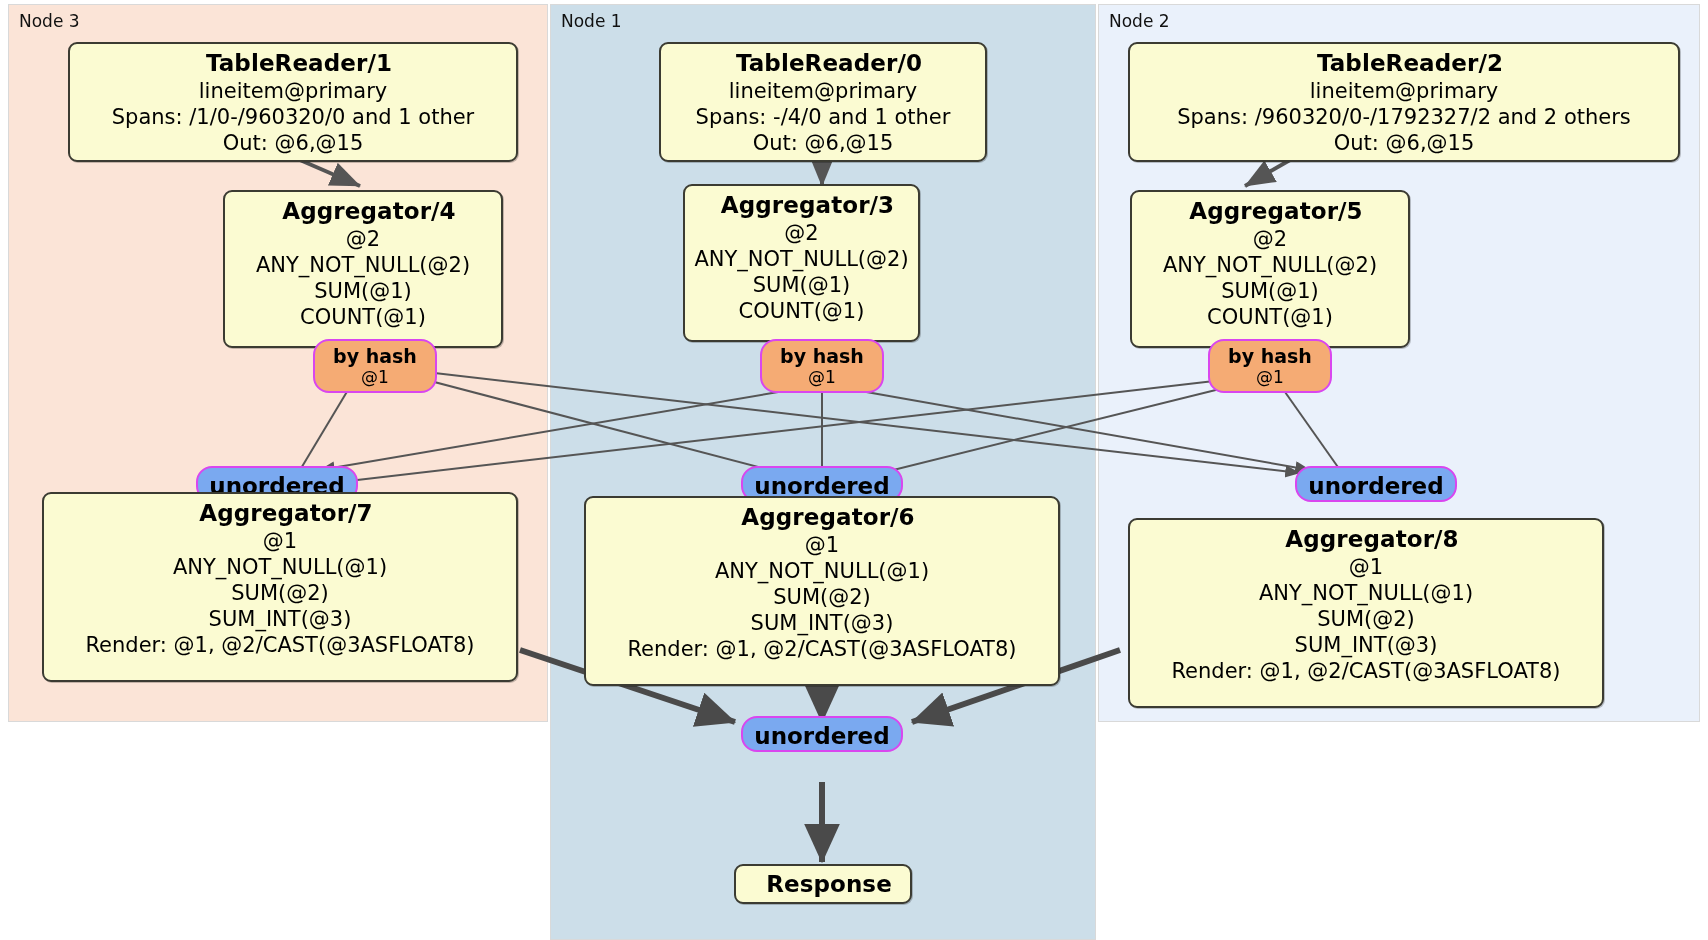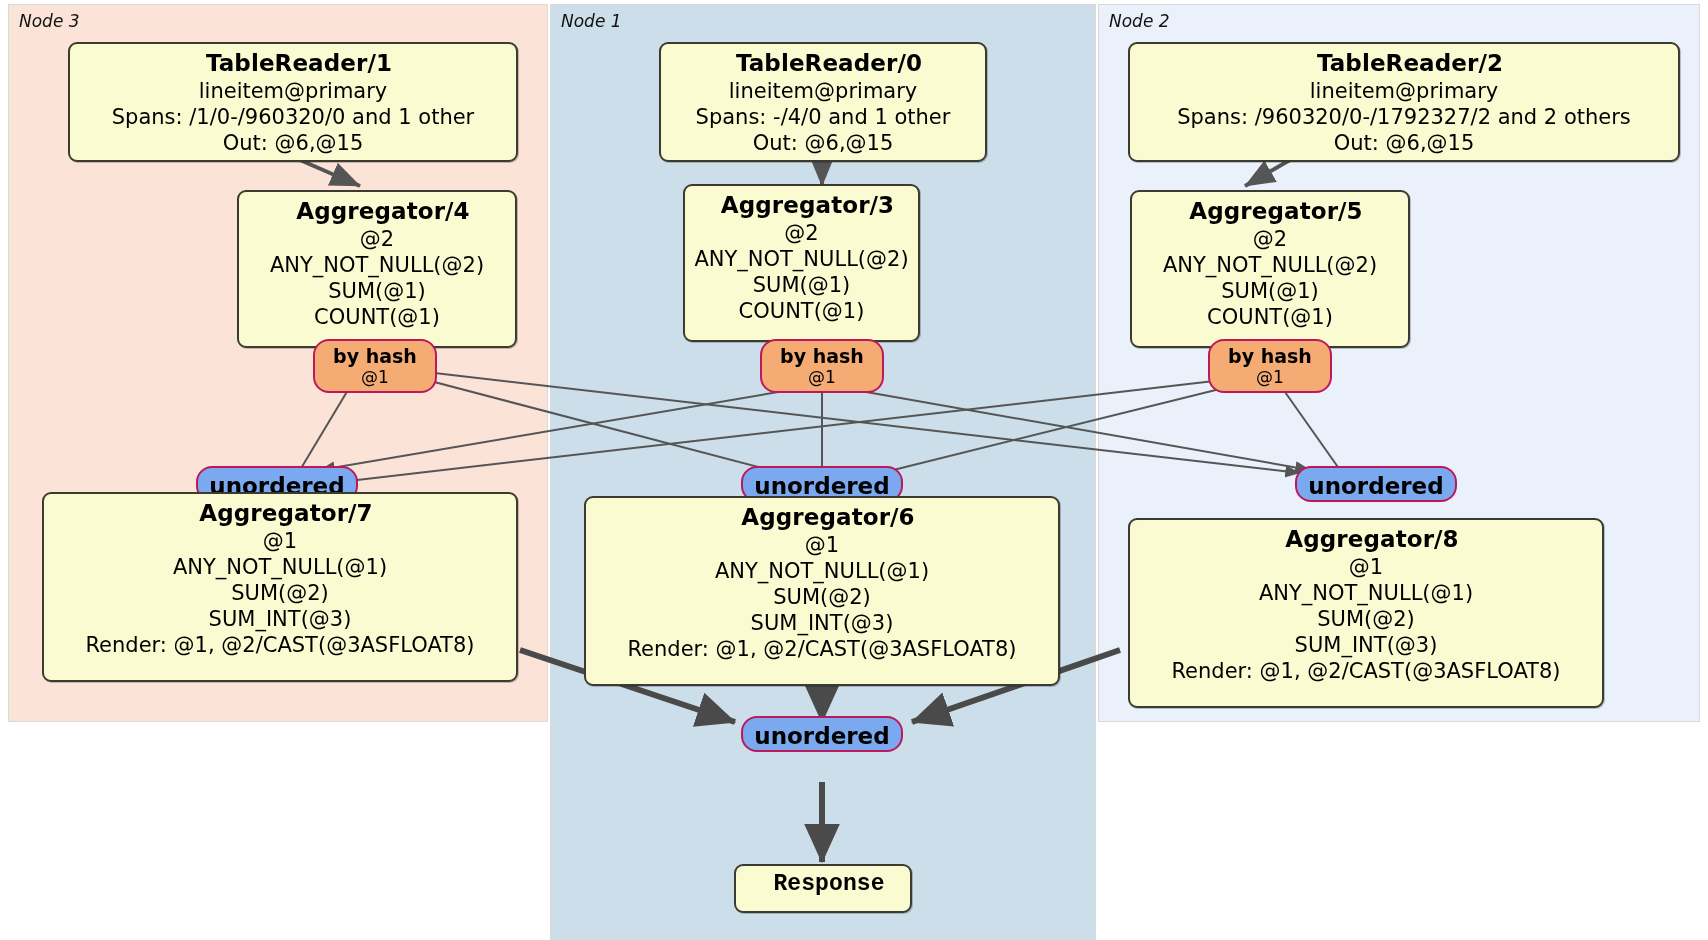--- a/index.html
+++ b/index.html
@@ -1,37 +1,37 @@
 <!DOCTYPE html>
 <html><head>
 <meta charset="utf-8">
 <style>
   html,body{margin:0;padding:0;background:#ffffff;}
   body{font-family:"DejaVu Sans","Liberation Sans",sans-serif;}
   #stage{position:relative;width:1708px;height:940px;overflow:hidden;background:#fff;}
 
   
   .panel{position:absolute;border:1px solid #d9d9d9;box-sizing:border-box;}
-  .panel-label{position:absolute;top:6px;left:10px;font-size:17px;color:#111;white-space:nowrap;font-style:italic;}
+  .panel-label{position:absolute;top:6px;left:10px;font-size:17px;color:#111;white-space:nowrap;}
   #panel-node3{left:8px;top:4px;width:540px;height:718px;background:#fbe4d7;}
   #panel-node1{left:550px;top:4px;width:546px;height:936px;background:#ccdee9;}
   #panel-node2{left:1098px;top:4px;width:602px;height:718px;background:#eaf1fb;}
 
   
   #edges{position:absolute;left:0;top:0;width:1708px;height:940px;pointer-events:none;}
 
   
   .pbox{position:absolute;box-sizing:border-box;background:#fbfbd2;border:2px solid #3b3b32;
         border-radius:9px;text-align:center;color:#000;line-height:1.24;
         box-shadow:1px 1px 0 rgba(0,0,0,.22);}
   .pbox .ttl{font-weight:bold;font-size:23px;letter-spacing:.1px;padding-top:5px;padding-left:12px;}
   .pbox .ln{font-size:21px;}
 
   
-  .pill{position:absolute;box-sizing:border-box;border:2px solid #be185d;border-radius:16px;
+  .pill{position:absolute;box-sizing:border-box;border:2px solid #d946ef;border-radius:16px;
         text-align:center;color:#000;line-height:1.15;}
   .pill.hash{background:#f5ab74;}
   .pill.unord{background:#7aa9f0;}
   .pill .p1{font-weight:bold;font-size:19px;}
   .pill .p2{font-size:17px;}
   .pill.unord .p1{font-size:23px;}
 </style>
 </head>
 <body>
 
@@ -80,21 +80,21 @@
     <path d="M822,782 L822,862" stroke="#4a4a4a" stroke-width="6" fill="none" marker-end="url(#aht)"></path>
   </svg>
 
   <div class="pbox" style="left:68px;top:42px;width:450px;height:120px;">
     <div class="ttl">TableReader/1</div>
     <div class="ln">lineitem@primary</div>
     <div class="ln">Spans: /1/0-/960320/0 and 1 other</div>
     <div class="ln">Out: @6,@15</div>
   </div>
 
-  <div class="pbox" style="left:237px;top:190px;width:280px;height:158px;">
+  <div class="pbox" style="left:223px;top:190px;width:280px;height:158px;">
     <div class="ttl">Aggregator/4</div>
     <div class="ln">@2</div>
     <div class="ln">ANY_NOT_NULL(@2)</div>
     <div class="ln">SUM(@1)</div>
     <div class="ln">COUNT(@1)</div>
   </div>
 
   <div class="pill hash" style="left:313px;top:339px;width:124px;height:54px;">
     <div class="p1" style="padding-top:5px;">by hash</div>
     <div class="p2">@1</div>
@@ -144,21 +144,21 @@
     <div class="ln">SUM(@2)</div>
     <div class="ln">SUM_INT(@3)</div>
     <div class="ln">Render: @1, @2/CAST(@3ASFLOAT8)</div>
   </div>
 
   <div class="pill unord" style="left:741px;top:716px;width:162px;height:36px;">
     <div class="p1" style="padding-top:5px;">unordered</div>
   </div>
 
 
-  <div class="pbox" style="left:734px;top:864px;width:178px;height:49px;font-family:Liberation Mono, monospace;">
+  <div class="pbox" style="left:734px;top:864px;width:178px;height:40px;">
     <div class="ttl" style="padding-top:4px;">Response</div>
   </div>
 
   <div class="pbox" style="left:1128px;top:42px;width:552px;height:120px;">
     <div class="ttl">TableReader/2</div>
     <div class="ln">lineitem@primary</div>
     <div class="ln">Spans: /960320/0-/1792327/2 and 2 others</div>
     <div class="ln">Out: @6,@15</div>
   </div>
 

